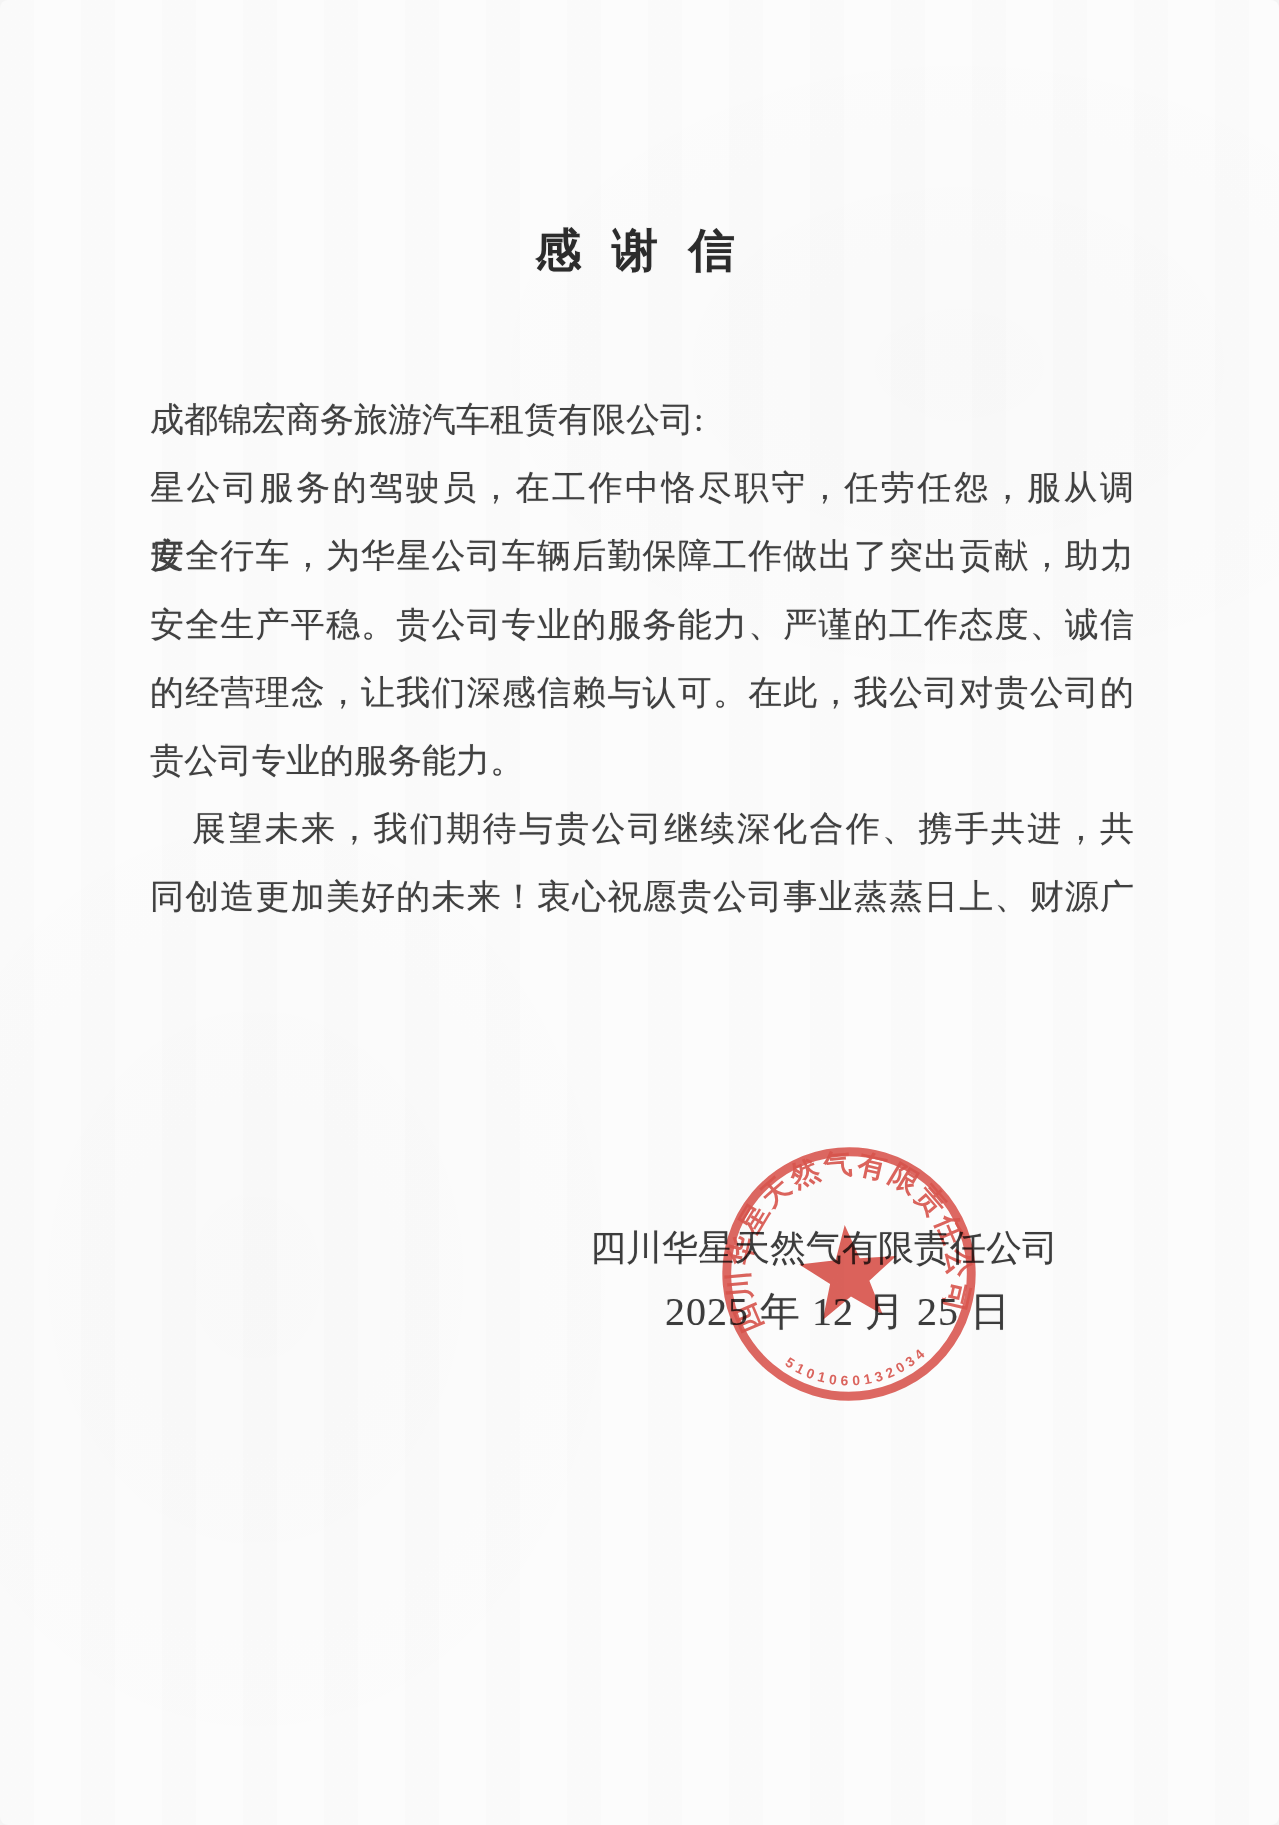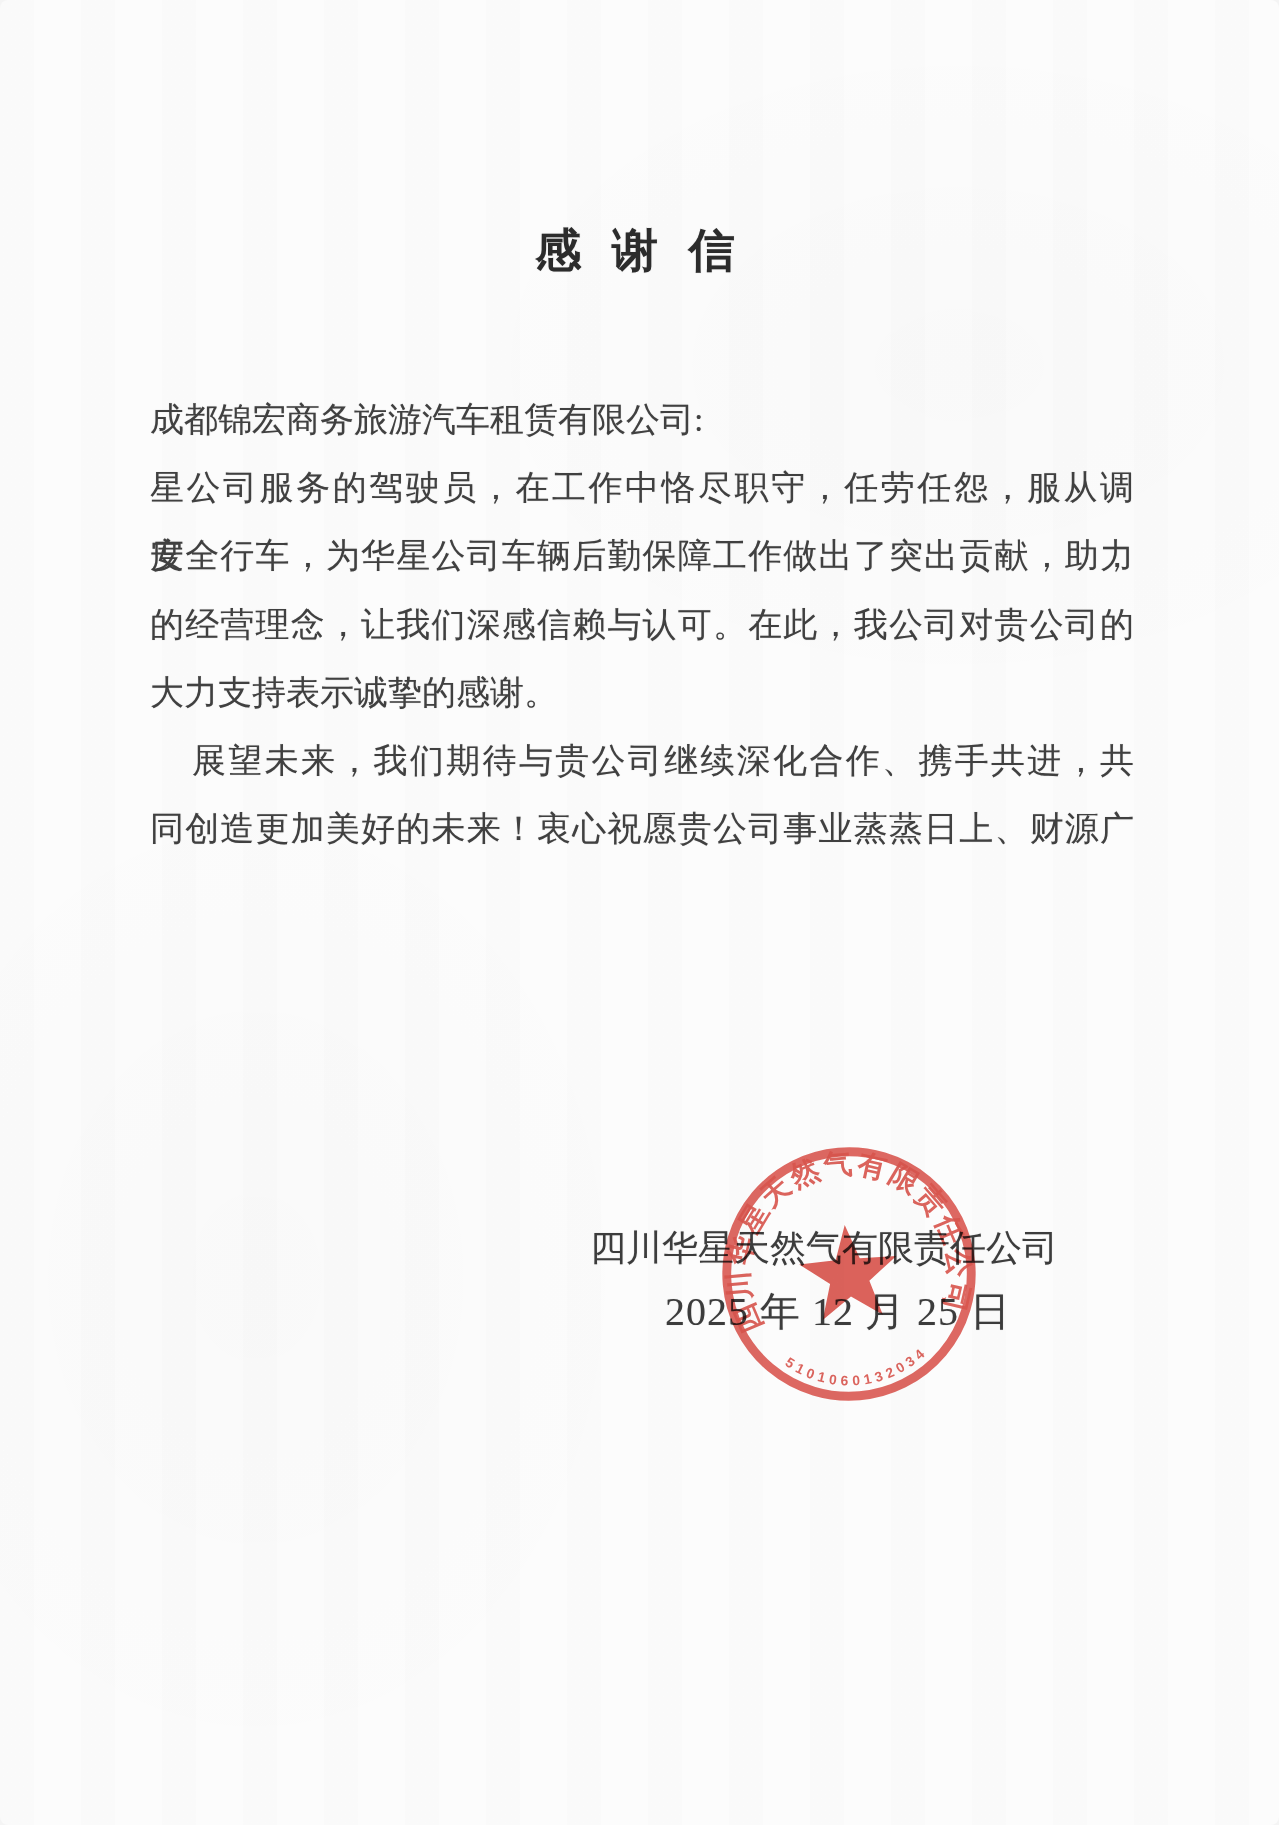--- a/index.html
+++ b/index.html
@@ -75,22 +75,23 @@
 <body>
 
 <div class="page">
 
   <div class="title">感 谢 信</div>
 
   <div class="body-block">
     <div class="line">成都锦宏商务旅游汽车租赁有限公司:</div>
     <div class="line just">星公司服务的驾驶员，在工作中恪尽职守，任劳任怨，服从调度，</div>
     <div class="line just">安全行车，为华星公司车辆后勤保障工作做出了突出贡献，助力</div>
+    <div class="line just">安全生产平稳。贵公司专业的服务能力、严谨的工作态度、诚信</div>
     <div class="line just">的经营理念，让我们深感信赖与认可。在此，我公司对贵公司的</div>
-    <div class="line">大力支持表示诚挚的感谢。</div>
+    <div class="line">贵公司专业的服务能力。</div>
     <div class="line just ind">展望未来，我们期待与贵公司继续深化合作、携手共进，共</div>
     <div class="line just">同创造更加美好的未来！衷心祝愿贵公司事业蒸蒸日上、财源广</div>
   </div>
 
   <div class="closing-company">四川华星天然气有限责任公司</div>
   <div class="closing-date">2025 年 12 月 25 日</div>
 
   <div class="seal">
     <svg viewBox="0 0 280 280" xmlns="http://www.w3.org/2000/svg">
       <defs>

